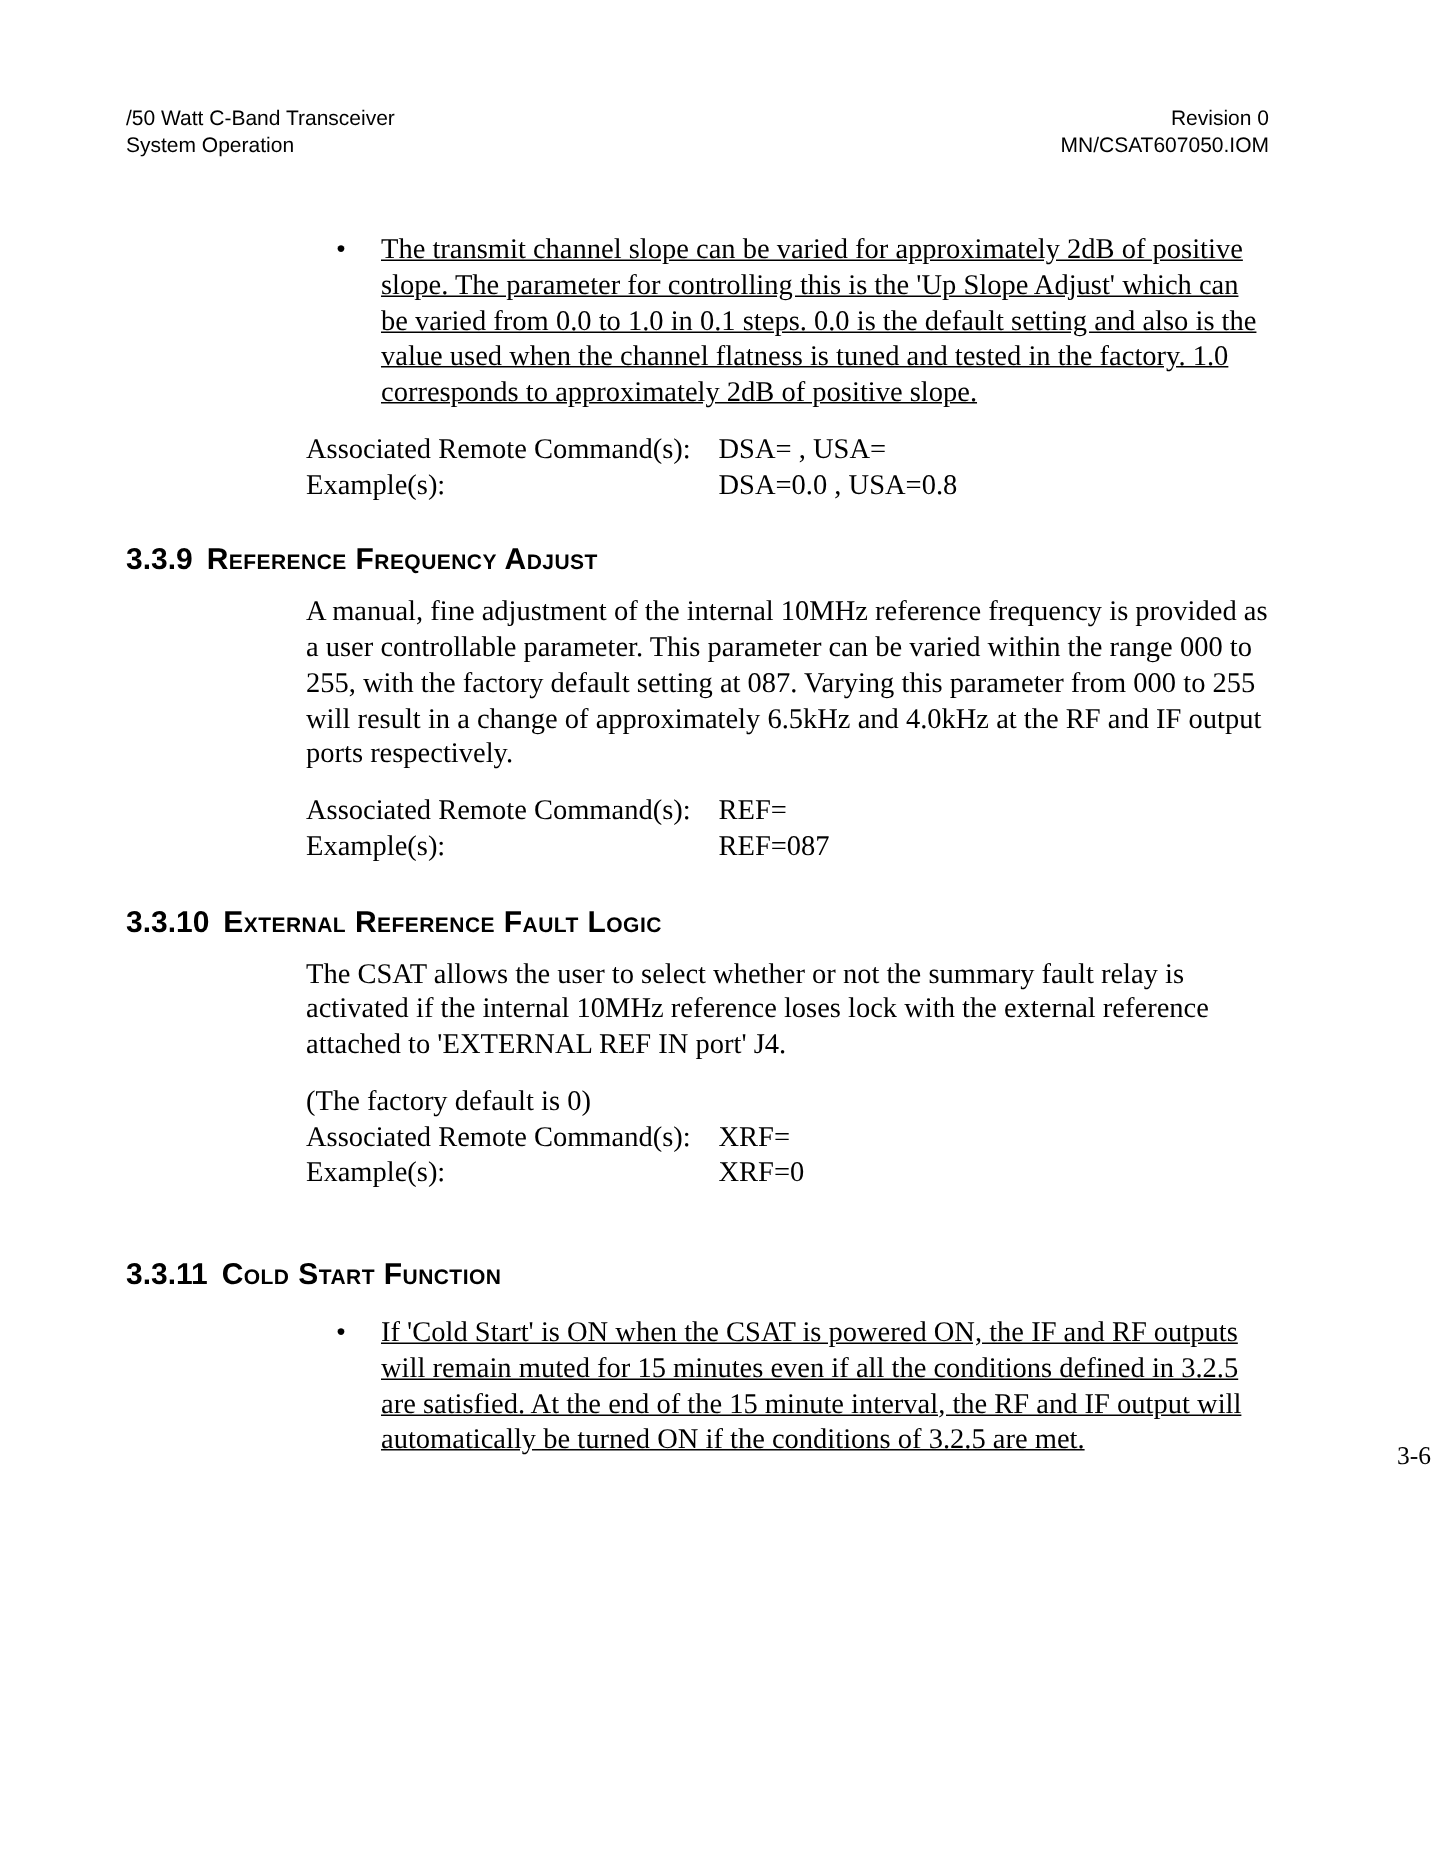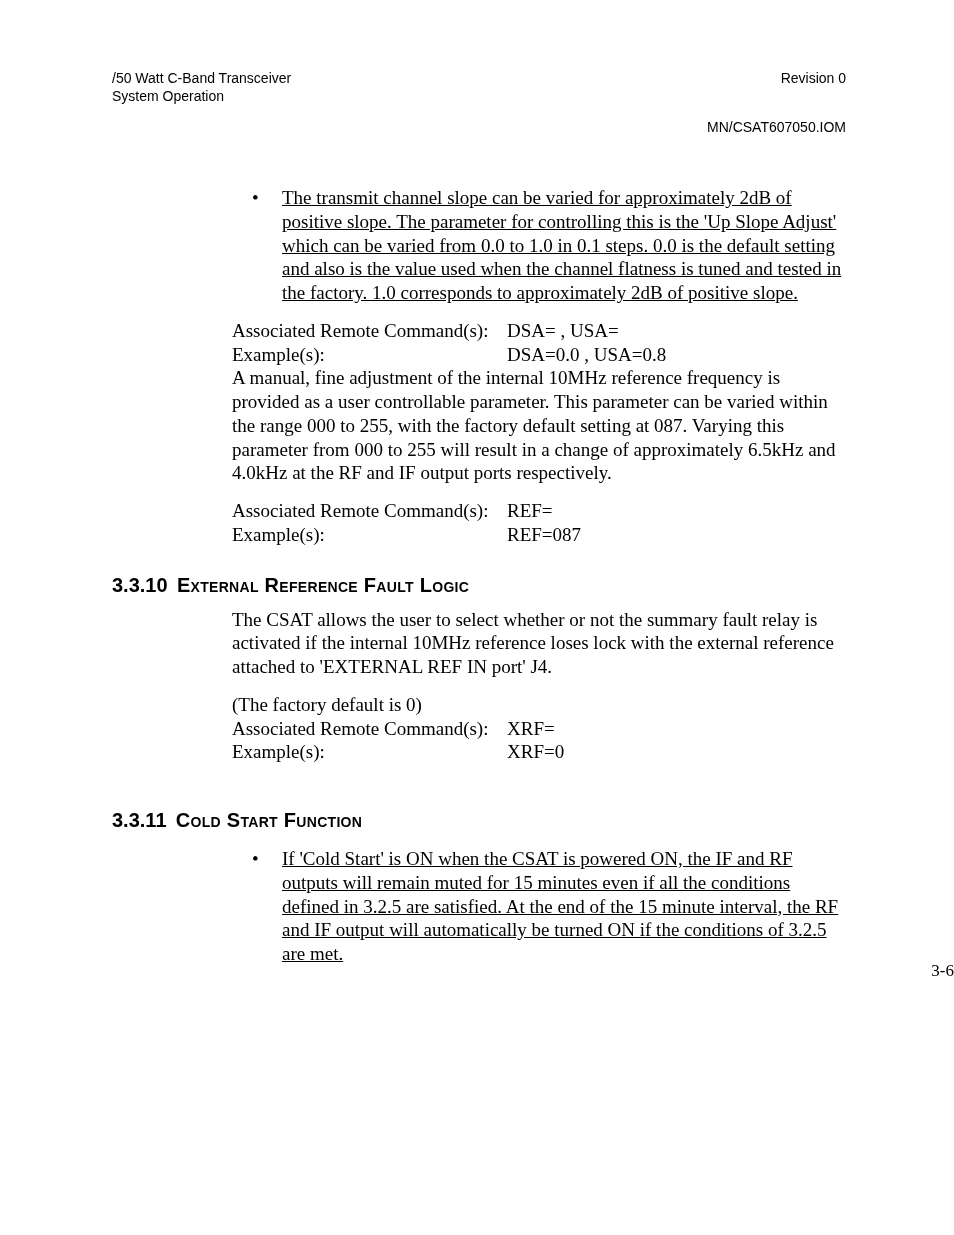--- a/index.html
+++ b/index.html
@@ -6,34 +6,34 @@
     margin: 0;
     padding: 0;
     background: #fff;
     font-family: "Times New Roman", Times, serif;
     color: #000;
   }
   .page {
     width: 954px;
     height: 1036px;
     box-sizing: border-box;
-    padding: 70px 108px 0 112px;
+    padding: 70px 108px 0 84px;
     position: relative;
     font-size: 19px;
     line-height: 1.25;
   }
   .header {
     font-family: Arial, Helvetica, sans-serif;
     font-size: 14px;
     display: flex;
     justify-content: space-between;
     margin-bottom: 50px;
   }
   .header .left, .header .right { display: flex; flex-direction: column; }
-  .header .right { text-align: right; gap: 31px; }
+  .header .right { text-align: right; }
   .content-block {
     margin-left: 120px;
   }
   .bullet-row {
     display: flex;
     margin-top: 14px;
     margin-left: 20px;
   }
   .bullet-row .bullet {
     font-size: 19px;
@@ -108,20 +108,24 @@
         <div class="k">Associated Remote Command(s):</div>
         <div class="v">DSA= , USA=</div>
       </div>
       <div class="kv-row">
         <div class="k">Example(s):</div>
         <div class="v">DSA=0.0 , USA=0.8</div>
       </div>
     </div>
   </div>
 
+  <div class="section-heading">
+    <span class="num">3.3.9</span>
+    <span class="title">Reference Frequency Adjust</span>
+  </div>
   <div class="content-block">
     <div>A manual, fine adjustment of the internal 10MHz reference frequency is provided as a user controllable parameter. This parameter can be varied within the range 000 to 255, with the factory default setting at 087. Varying this parameter from 000 to 255 will result in a change of approximately 6.5kHz and 4.0kHz at the RF and IF output ports respectively.</div>
     <div class="kv-block">
       <div class="kv-row">
         <div class="k">Associated Remote Command(s):</div>
         <div class="v">REF=</div>
       </div>
       <div class="kv-row">
         <div class="k">Example(s):</div>
         <div class="v">REF=087</div>

